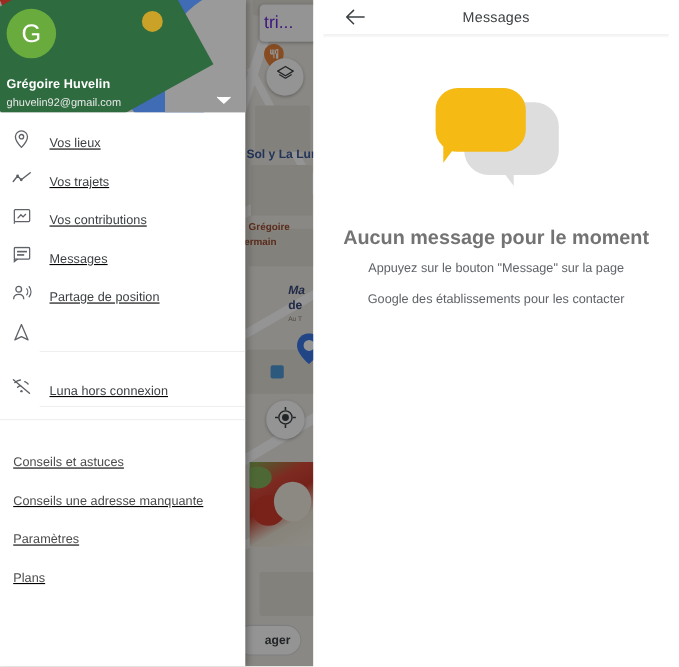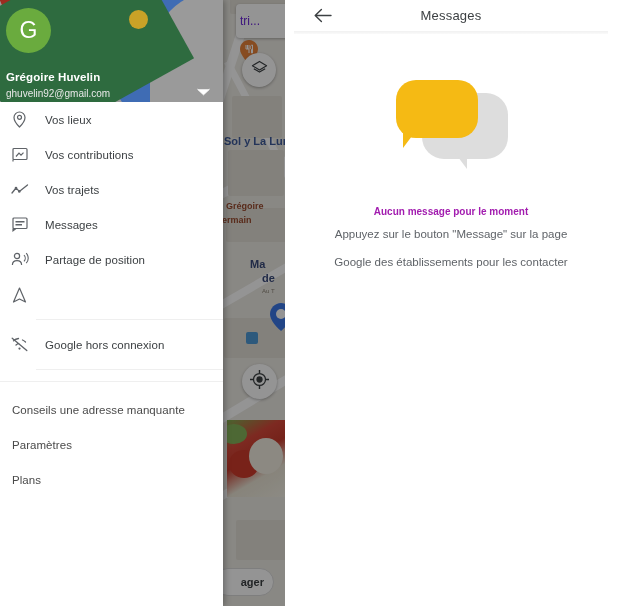--- a/index.html
+++ b/index.html
@@ -21,21 +21,21 @@
   .map-label{position:absolute;font-size:9px;color:#c0392b;white-space:nowrap;font-weight:600;}
   .map-label.dark{color:#9a4b2f;}
   .map-label.blu{color:#3d5a9a;font-weight:700;font-size:11px;}
   .map-label.tiny{color:#8d8577;font-size:6px;font-weight:400;}
 
   .searchbar{
     position:absolute;left:236px;top:4px;width:120px;height:34px;background:#fff;
     border-radius:4px;box-shadow:0 1px 3px rgba(0,0,0,.28);
     display:flex;align-items:center;
   }
-  .searchbar .stext{font-size:12px;color:#6d28d9;margin-left:4px;}
+  .searchbar .stext{font-size:16px;color:#6d28d9;margin-left:4px;}
 
   .layers-btn{
     position:absolute;left:242px;top:53px;width:34px;height:34px;border-radius:50%;
     background:#fff;box-shadow:0 1px 3px rgba(0,0,0,.3);
     display:flex;align-items:center;justify-content:center;
   }
   .locate-btn{
     position:absolute;left:242px;top:364px;width:35px;height:35px;border-radius:50%;
     background:#fff;box-shadow:0 1px 3px rgba(0,0,0,.3);
     display:flex;align-items:center;justify-content:center;
@@ -74,21 +74,21 @@
     position:absolute;left:6px;top:8px;width:45px;height:45px;border-radius:50%;
     background:#6aab3e;color:#fff;display:flex;align-items:center;justify-content:center;
     font-size:23px;font-weight:400;
   }
   .acc-name{position:absolute;left:6px;top:71px;font-size:11.5px;font-weight:700;color:#fff;letter-spacing:.1px;}
   .acc-mail{position:absolute;left:6px;top:88px;font-size:10px;color:#e8e8e8;}
   .chev{position:absolute;left:197px;top:82px;}
 
   .menu{position:absolute;left:0;top:102px;width:223px;}
   .mi{
-    position:relative;display:flex;align-items:center;height:35px;padding-left:9px;box-sizing:border-box;
+    position:relative;display:flex;align-items:flex-end;height:35px;padding-left:9px;box-sizing:border-box;text-decoration:underline;
   }
   .mi .ic{width:21px;height:21px;display:flex;align-items:center;justify-content:center;flex:0 0 21px;}
   .mi .lbl{margin-left:15px;font-size:11.5px;color:#3c4043;letter-spacing:.05px;}
   .mi .trail{margin-left:auto;margin-right:14px;display:flex;align-items:center;}
   .toggle{width:28px;height:13px;border-radius:7px;background:#dcdcdc;position:relative;}
   .toggle .knob{position:absolute;left:-3px;top:-3px;width:19px;height:19px;border-radius:50%;background:#f4f4f4;box-shadow:0 1px 2px rgba(0,0,0,.22);}
   .divider{height:1px;background:#efefef;margin:7px 0 7px 36px;}
   .divider.full{margin-left:0;}
   .mi.plain{height:35px;padding-left:12px;}
   .mi.plain .lbl{margin-left:0;font-size:11.5px;color:#4a4a4a;}
@@ -99,21 +99,21 @@
   .appbar .back{position:absolute;left:25px;top:2px;width:26px;height:26px;display:flex;align-items:center;justify-content:center;}
   .appbar .title{width:100%;text-align:center;font-size:13px;color:#3c4043;letter-spacing:.2px;}
   .appbar-rule{height:3px;background:linear-gradient(#f0f0f0,#fafafa);margin:0 9px;}
 
   .empty{position:absolute;left:0;top:80px;width:332px;text-align:center;}
   .bubbles{position:relative;width:332px;height:110px;}
   .b-gray{position:absolute;left:137px;top:13px;width:86px;height:66px;border-radius:22px;background:#dddddd;}
   .b-gray-tail{position:absolute;left:160px;top:73px;width:0;height:0;border-left:10px solid transparent;border-right:12px solid #dddddd;border-bottom:16px solid transparent;}
   .b-yellow{position:absolute;left:111px;top:0px;width:82px;height:58px;border-radius:20px;background:#f5ba14;}
   .b-yellow-tail{position:absolute;left:118px;top:52px;width:0;height:0;border-left:12px solid #f5ba14;border-right:9px solid transparent;border-bottom:16px solid transparent;}
-  .e-title{margin-top:16px;font-size:10px;font-weight:700;color:#a21caf;}
+  .e-title{margin-top:16px;font-size:18px;font-weight:700;color:#737373;}
   .e-sub{margin-top:9px;font-size:11.5px;color:#5f6368;line-height:16px;}
 </style>
 </head>
 <body>
 
 <div class="screen">
 
   <div class="left-pane">
     <div class="map">
 
@@ -128,21 +128,21 @@
       <div class="block" style="left:232px;top:96px;width:50px;height:42px;"></div>
       <div class="block" style="left:228px;top:150px;width:56px;height:46px;"></div>
       <div class="block" style="left:226px;top:208px;width:60px;height:34px;"></div>
       <div class="block" style="left:224px;top:318px;width:62px;height:40px;"></div>
       <div class="block" style="left:236px;top:520px;width:52px;height:40px;"></div>
       <div class="block" style="left:230px;top:-4px;width:56px;height:18px;"></div>
 
       <div class="map-label blu" style="left:224px;top:135px;">Sol y La Luna</div>
       <div class="map-label dark" style="left:226px;top:201px;">Grégoire</div>
       <div class="map-label dark" style="left:222px;top:215px;">ermain</div>
-      <div class="map-label" style="left:250px;top:258px;color:#3a4a7a;font-size:11px;">Ma</div>
+      <div class="map-label" style="left:262px;top:258px;color:#3a4a7a;font-size:11px;font-style:italic;">Ma</div>
       <div class="map-label" style="left:262px;top:272px;color:#3a4a7a;font-size:11px;">de</div>
       <div class="map-label tiny" style="left:262px;top:288px;">Au T</div>
 
       <div class="poi-pin" style="left:240px;top:40px;">
         <svg width="18" height="24" viewBox="0 0 18 24">
             <path d="M9 0C4 0 0 4 0 9c0 6.5 9 15 9 15s9-8.5 9-15c0-5-4-9-9-9z" fill="#e8833a"></path>
             <path d="M6 5v4M7.5 5v4M9 5v4M6 9h3v4M12 5c-1 0-1.6 1.3-1.6 2.6 0 1 .5 1.6 1.1 1.8V13h1V5z" stroke="#fff" stroke-width="1" fill="none"></path>
           </svg>
       </div>
 
@@ -218,38 +218,38 @@
             <svg width="15" height="17" viewBox="0 0 15 17">
                 <path d="M7.5 1C4.5 1 2 3.4 2 6.4 2 10.4 7.5 16 7.5 16S13 10.4 13 6.4C13 3.4 10.5 1 7.5 1z" fill="none" stroke="#5f6368" stroke-width="1.2"></path>
                 <circle cx="7.5" cy="6.3" r="2" fill="none" stroke="#5f6368" stroke-width="1.2"></circle>
               </svg>
           </span>
           <span class="lbl">Vos lieux</span>
         </div>
 
         <div class="mi">
           <span class="ic">
+            <svg width="18" height="12" viewBox="0 0 18 12">
+                <path d="M1 9 5 4l3.3 3.4L16.5 1" fill="none" stroke="#5f6368" stroke-width="1.3" stroke-linecap="round" stroke-linejoin="round"></path>
+                <circle cx="5" cy="4" r="1.3" fill="#5f6368"></circle>
+                <circle cx="8.3" cy="7.4" r="1.3" fill="#5f6368"></circle>
+              </svg>
+          </span>
+          <span class="lbl">Vos trajets</span>
+        </div>
+
+        <div class="mi">
+          <span class="ic">
             <svg width="16" height="16" viewBox="0 0 16 16">
                 <rect x="1" y="1.5" width="14" height="11" rx="1" fill="none" stroke="#5f6368" stroke-width="1.2"></rect>
                 <path d="M4 9.5 7 6.2l2 2 2.5-2.6" fill="none" stroke="#5f6368" stroke-width="1.2"></path>
                 <path d="M1 12.5v2" stroke="#5f6368" stroke-width="1.2"></path>
               </svg>
           </span>
           <span class="lbl">Vos contributions</span>
-        </div>
-
-        <div class="mi">
-          <span class="ic">
-            <svg width="18" height="12" viewBox="0 0 18 12">
-                <path d="M1 9 5 4l3.3 3.4L16.5 1" fill="none" stroke="#5f6368" stroke-width="1.3" stroke-linecap="round" stroke-linejoin="round"></path>
-                <circle cx="5" cy="4" r="1.3" fill="#5f6368"></circle>
-                <circle cx="8.3" cy="7.4" r="1.3" fill="#5f6368"></circle>
-              </svg>
-          </span>
-          <span class="lbl">Vos trajets</span>
         </div>
 
         <div class="mi">
           <span class="ic">
             <svg width="16" height="15" viewBox="0 0 16 15">
                 <rect x="1" y="1" width="14" height="10.5" rx="1" fill="none" stroke="#5f6368" stroke-width="1.2"></rect>
                 <rect x="3.5" y="4" width="9" height="1.5" fill="#5f6368"></rect>
                 <rect x="3.5" y="7" width="6.5" height="1.5" fill="#5f6368"></rect>
                 <path d="M1 11.5v2.3L4 11.5" fill="none" stroke="#5f6368" stroke-width="1.2"></path>
               </svg>
@@ -279,28 +279,31 @@
         <div class="divider"></div>
 
 
         <div class="mi">
           <span class="ic">
             <svg width="17" height="15" viewBox="0 0 17 15">
                 <path d="M2.5 3.8a10 10 0 0 1 5-2.3M11.5 3a9 9 0 0 1 3 2M5 8a5 5 0 0 1 3-1.3M1.2 1.2 15.8 13.5" fill="none" stroke="#5f6368" stroke-width="1.3" stroke-linecap="round"></path>
                 <circle cx="8.5" cy="11.6" r="1.1" fill="#5f6368"></circle>
               </svg>
           </span>
-          <span class="lbl">Google hors connexion</span>
+          <span class="lbl">Luna hors connexion</span>
         </div>
 
         <div class="divider"></div>
 
 
         <div class="divider full" style="margin-top:11px;margin-bottom:10px;"></div>
 
+        <div class="mi plain">
+          <span class="lbl">Conseils et astuces</span>
+        </div>
         <div class="mi plain">
           <span class="lbl">Conseils une adresse manquante</span>
         </div>
         <div class="mi plain">
           <span class="lbl">Paramètres</span>
         </div>
         <div class="mi plain">
           <span class="lbl">Plans</span>
         </div>
 

